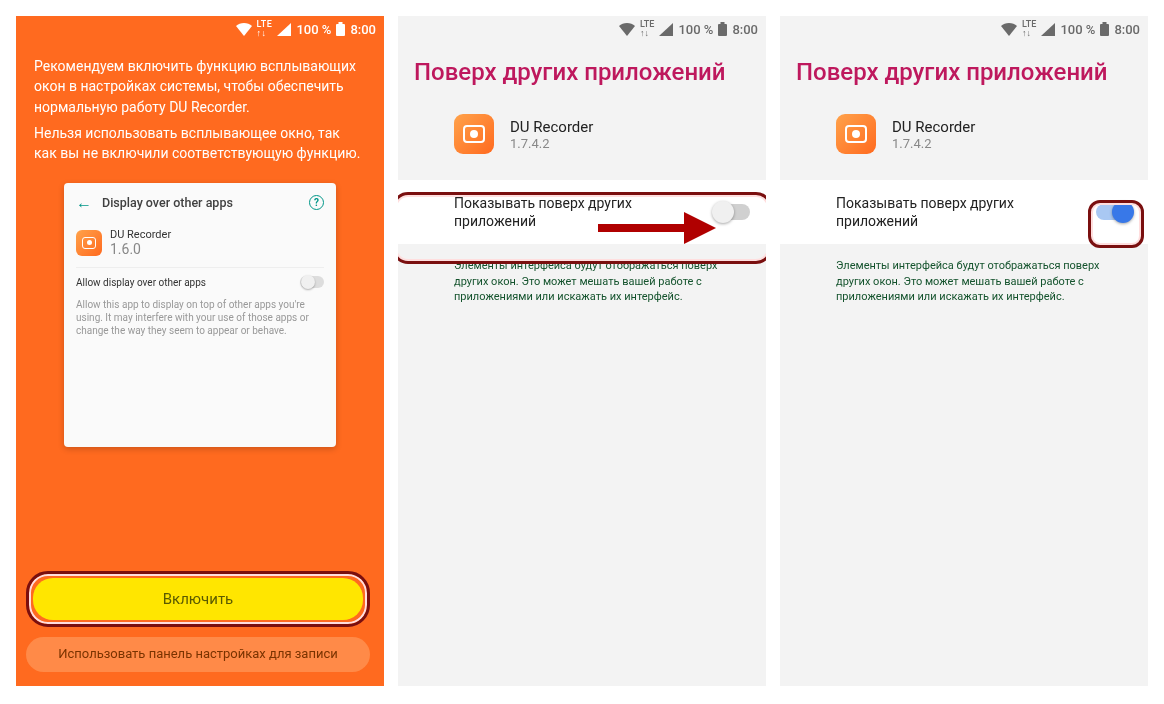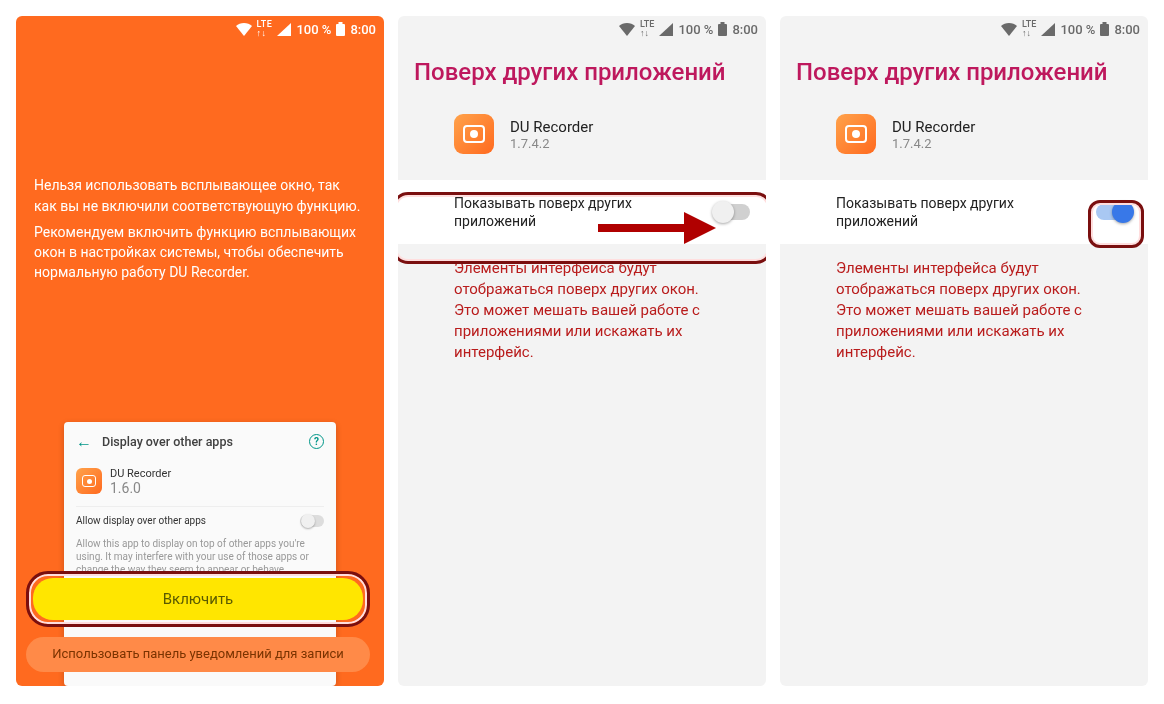--- a/index.html
+++ b/index.html
@@ -6,25 +6,24 @@
   body {
     background: #fff;
     font-family: Roboto, Arial, sans-serif;
     display: flex;
     gap: 14px;
     padding: 16px;
   }
   .phone {
     width: 370px;
     height: 670px;
-    border-radius: 6px;
+    border-radius: 0;
     position: relative;
     overflow: hidden;
     background: #F3F3F3;
-    justify-content: space-between;
   }
   
   .status-bar {
     height: 26px;
     display: flex;
     justify-content: flex-end;
     align-items: center;
     gap: 5px;
     padding: 0 8px;
     font-size: 13px;
@@ -167,21 +166,21 @@
     width:22px; height:22px; border-radius:50%;
     background:#f0f0f0; box-shadow:0 1px 3px rgba(0,0,0,0.35);
   }
   .switch-on { background: #a9c8f3; }
   .switch-on::after {
     content:''; position:absolute; right:-2px; top:-3px;
     width:22px; height:22px; border-radius:50%;
     background:#3878e8; box-shadow:0 1px 3px rgba(0,0,0,0.35);
   }
   .overlay-desc {
-    font-size: 15px; color: #b91c1c; line-height: 1.4;
+    font-size: 11px; color: #14532d; line-height: 1.4;
     padding: 14px 40px 0 56px;
   }
   
   .frame {
     position: absolute; border: 3px solid #7a0f0f;
     box-shadow: inset 0 0 0 2px #ffdede;
     pointer-events: none;
   }
   .frame-row { border-radius: 16px; }
   .frame-switch { border-radius: 12px; }
@@ -205,22 +204,22 @@
       </svg>
     <span>100 %</span>
     <svg width="9" height="14" viewBox="0 0 9 14">
         <rect x="0" y="2" width="9" height="12" rx="1" fill="#fff"></rect>
         <rect x="2.5" y="0" width="4" height="2" fill="#fff"></rect>
       </svg>
     <span>8:00</span>
   </div>
 
   <div class="orange-text">
+    <p>Рекомендуем включить функцию всплывающих окон в настройках системы, чтобы обеспечить нормальную работу DU Recorder.</p>
     <p>Нельзя использовать всплывающее окно, так как вы не включили соответствующую функцию.</p>
-    <p>Рекомендуем включить функцию всплывающих окон в настройках системы, чтобы обеспечить нормальную работу DU Recorder.</p>
   </div>
 
   <div class="settings-card">
     <div class="card-header">
       <span class="card-back">←</span>
       <span class="card-title">Display over other apps</span>
       <span class="card-help">?</span>
     </div>
     <div class="card-app-row">
       <div class="mini-icon">
@@ -237,21 +236,21 @@
       <span class="allow-label">Allow display over other apps</span>
       <span class="mini-switch"></span>
     </div>
     <div class="card-desc">Allow this app to display on top of other apps you're using. It may interfere with your use of those apps or change the way they seem to appear or behave.</div>
   </div>
 
   <div class="button-stack">
     <div class="highlight-ring">
       <div class="btn-enable">Включить</div>
     </div>
-    <div class="btn-secondary">Использовать панель уведомлений для записи</div>
+    <div class="btn-secondary">Использовать панель настройках для записи</div>
   </div>
 </div>
 
 <div class="phone">
   <div class="status-bar light">
     <svg width="16" height="13" viewBox="0 0 16 13">
         <path d="M8 13 L0 3 C4 -1 12 -1 16 3 Z" fill="#6a6a6a"></path>
       </svg>
     <span style="font-size:9px;line-height:1;">LTE<br>↑↓</span>
     <svg width="14" height="13" viewBox="0 0 14 13">

